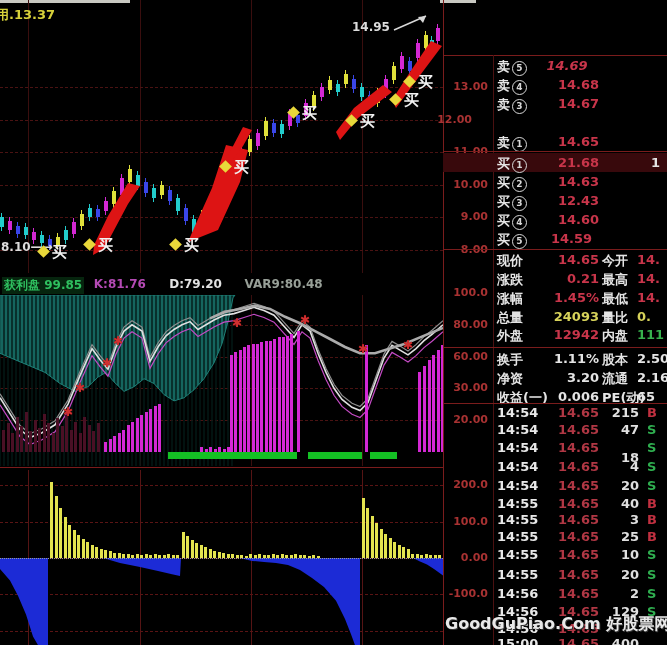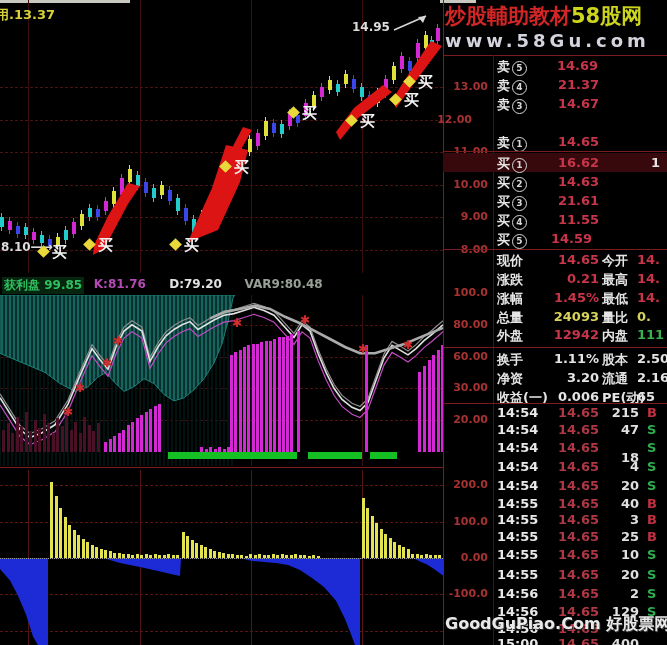--- a/index.html
+++ b/index.html
@@ -444,62 +444,56 @@
       <div class="lbl" style="right: 8px; top: 349.5px;">60.00</div>
       <div class="lbl" style="right: 8px; top: 381.25px;">30.00</div>
       <div class="lbl" style="right: 8px; top: 413px;">20.00</div>
       <div class="lbl" style="right: 8px; top: 478.4px;">200.0</div>
       <div class="lbl" style="right: 8px; top: 514.7px;">100.0</div>
       <div class="lbl" style="right: 8px; top: 551px;">0.00</div>
       <div class="lbl" style="right: 8px; top: 587.3px;">-100.0</div>
     </div>
 
   <div class="abs" id="right" style="left:443px;top:0;width:224px;height:645px;">
-    <div class="abs" style="left:2px;top:3px;width:222px;height:52px;background:#000;z-index:5;">
-      <div style="font-size:21px;font-weight:bold;letter-spacing:0px;line-height:26px;white-space:nowrap;">
-        <span style="color:#d22626;">炒股輔助教材</span><span style="color:#ccd41e;">58股网</span>
-      </div>
-      <div style="color:#d4d4de;font-size:18px;font-weight:bold;letter-spacing:4px;line-height:24px;white-space:nowrap;">www.58Gu.com</div>
-    </div>
     <div class="abs" style="left:0;top:55px;width:224px;border-top:1px solid #7a1c1c;"></div>
     <div class="abs" style="left:50px;top:55px;height:590px;border-left:1px solid #4a1010;"></div>
     <div id="quoteRows" class="abs" style="left:0;top:0;width:224px;height:645px;">
         <div style="position: absolute; left: 0px; top: 56px; width: 224px; height: 19px;">
           <div class="qtext" style="position: absolute; left: 54px; top: 2px; color: rgb(228, 228, 228);">卖<span class="circ">5</span></div>
-          <div class="qtext" style="position: absolute; left: 114px; top: 2px; width: 48px; text-align: left; color: rgb(200, 53, 74);">14.69</div>
+          <div class="qtext" style="position: absolute; left: 100px; top: 2px; width: 48px; text-align: center; color: rgb(200, 53, 74); font-style: italic;">14.69</div>
         </div>
         <div style="position: absolute; left: 0px; top: 75px; width: 224px; height: 19px;">
           <div class="qtext" style="position: absolute; left: 54px; top: 2px; color: rgb(228, 228, 228);">卖<span class="circ">4</span></div>
-          <div class="qtext" style="position: absolute; left: 108px; top: 2px; width: 48px; text-align: right; color: rgb(200, 53, 74);">21.37</div>
+          <div class="qtext" style="position: absolute; left: 108px; top: 2px; width: 48px; text-align: right; color: rgb(200, 53, 74);">14.68</div>
         </div>
         <div style="position: absolute; left: 0px; top: 94px; width: 200px; height: 19px;">
           <div class="qtext" style="position: absolute; left: 54px; top: 2px; color: rgb(228, 228, 228);">卖<span class="circ">3</span></div>
           <div class="qtext" style="position: absolute; left: 108px; top: 2px; width: 48px; text-align: right; color: rgb(200, 53, 74);">14.67</div>
         </div>
         <div style="position: absolute; left: 0px; top: 132px; width: 224px; height: 19px;">
           <div class="qtext" style="position: absolute; left: 54px; top: 2px; color: rgb(228, 228, 228);">卖<span class="circ">1</span></div>
           <div class="qtext" style="position: absolute; left: 108px; top: 2px; width: 48px; text-align: right; color: rgb(200, 53, 74);">14.65</div>
         </div>
         <div style="position: absolute; left: 0px; top: 151px; width: 224px; height: 0px; border-top: 1px solid rgb(122, 28, 28);"></div>
         <div style="position: absolute; left: 0px; top: 153px; width: 224px; height: 19px; background: rgb(56, 9, 12);">
           <div class="qtext" style="position: absolute; left: 54px; top: 2px; color: rgb(228, 228, 228);">买<span class="circ">1</span></div>
-          <div class="qtext" style="position: absolute; left: 108px; top: 2px; width: 48px; text-align: right; color: rgb(200, 53, 74);">16.62</div>
+          <div class="qtext" style="position: absolute; left: 108px; top: 2px; width: 48px; text-align: right; color: rgb(200, 53, 74);">21.68</div>
           <div class="qtext" style="position: absolute; left: 208px; top: 2px; color: rgb(228, 228, 228);">1</div>
         </div>
         <div style="position: absolute; left: 0px; top: 172px; width: 224px; height: 19px;">
           <div class="qtext" style="position: absolute; left: 54px; top: 2px; color: rgb(228, 228, 228);">买<span class="circ">2</span></div>
           <div class="qtext" style="position: absolute; left: 108px; top: 2px; width: 48px; text-align: right; color: rgb(200, 53, 74);">14.63</div>
         </div>
         <div style="position: absolute; left: 0px; top: 191px; width: 224px; height: 19px;">
           <div class="qtext" style="position: absolute; left: 54px; top: 2px; color: rgb(228, 228, 228);">买<span class="circ">3</span></div>
-          <div class="qtext" style="position: absolute; left: 108px; top: 2px; width: 48px; text-align: right; color: rgb(200, 53, 74);">21.61</div>
+          <div class="qtext" style="position: absolute; left: 108px; top: 2px; width: 48px; text-align: right; color: rgb(200, 53, 74);">12.43</div>
         </div>
         <div style="position: absolute; left: 0px; top: 210px; width: 224px; height: 19px;">
           <div class="qtext" style="position: absolute; left: 54px; top: 2px; color: rgb(228, 228, 228);">买<span class="circ">4</span></div>
-          <div class="qtext" style="position: absolute; left: 108px; top: 2px; width: 48px; text-align: right; color: rgb(200, 53, 74);">11.55</div>
+          <div class="qtext" style="position: absolute; left: 108px; top: 2px; width: 48px; text-align: right; color: rgb(200, 53, 74);">14.60</div>
         </div>
         <div style="position: absolute; left: 0px; top: 229px; width: 224px; height: 19px;">
           <div class="qtext" style="position: absolute; left: 54px; top: 2px; color: rgb(228, 228, 228);">买<span class="circ">5</span></div>
           <div class="qtext" style="position: absolute; left: 108px; top: 2px; width: 48px; text-align: left; color: rgb(200, 53, 74);">14.59</div>
         </div>
         <div style="position: absolute; left: 0px; top: 249px; width: 224px; height: 0px; border-top: 1px solid rgb(122, 28, 28);"></div>
         <div style="position: absolute; left: 0px; top: 251px; width: 224px; height: 18px;">
           <div class="qtext" style="position: absolute; left: 54px; top: 1px; color: rgb(228, 228, 228);">现价</div>
           <div class="qtext" style="position: absolute; left: 96px; top: 1px; width: 60px; text-align: right; color: rgb(200, 53, 74);">14.65</div>
           <div class="qtext" style="position: absolute; left: 159px; top: 1px; color: rgb(228, 228, 228);">今开</div>

